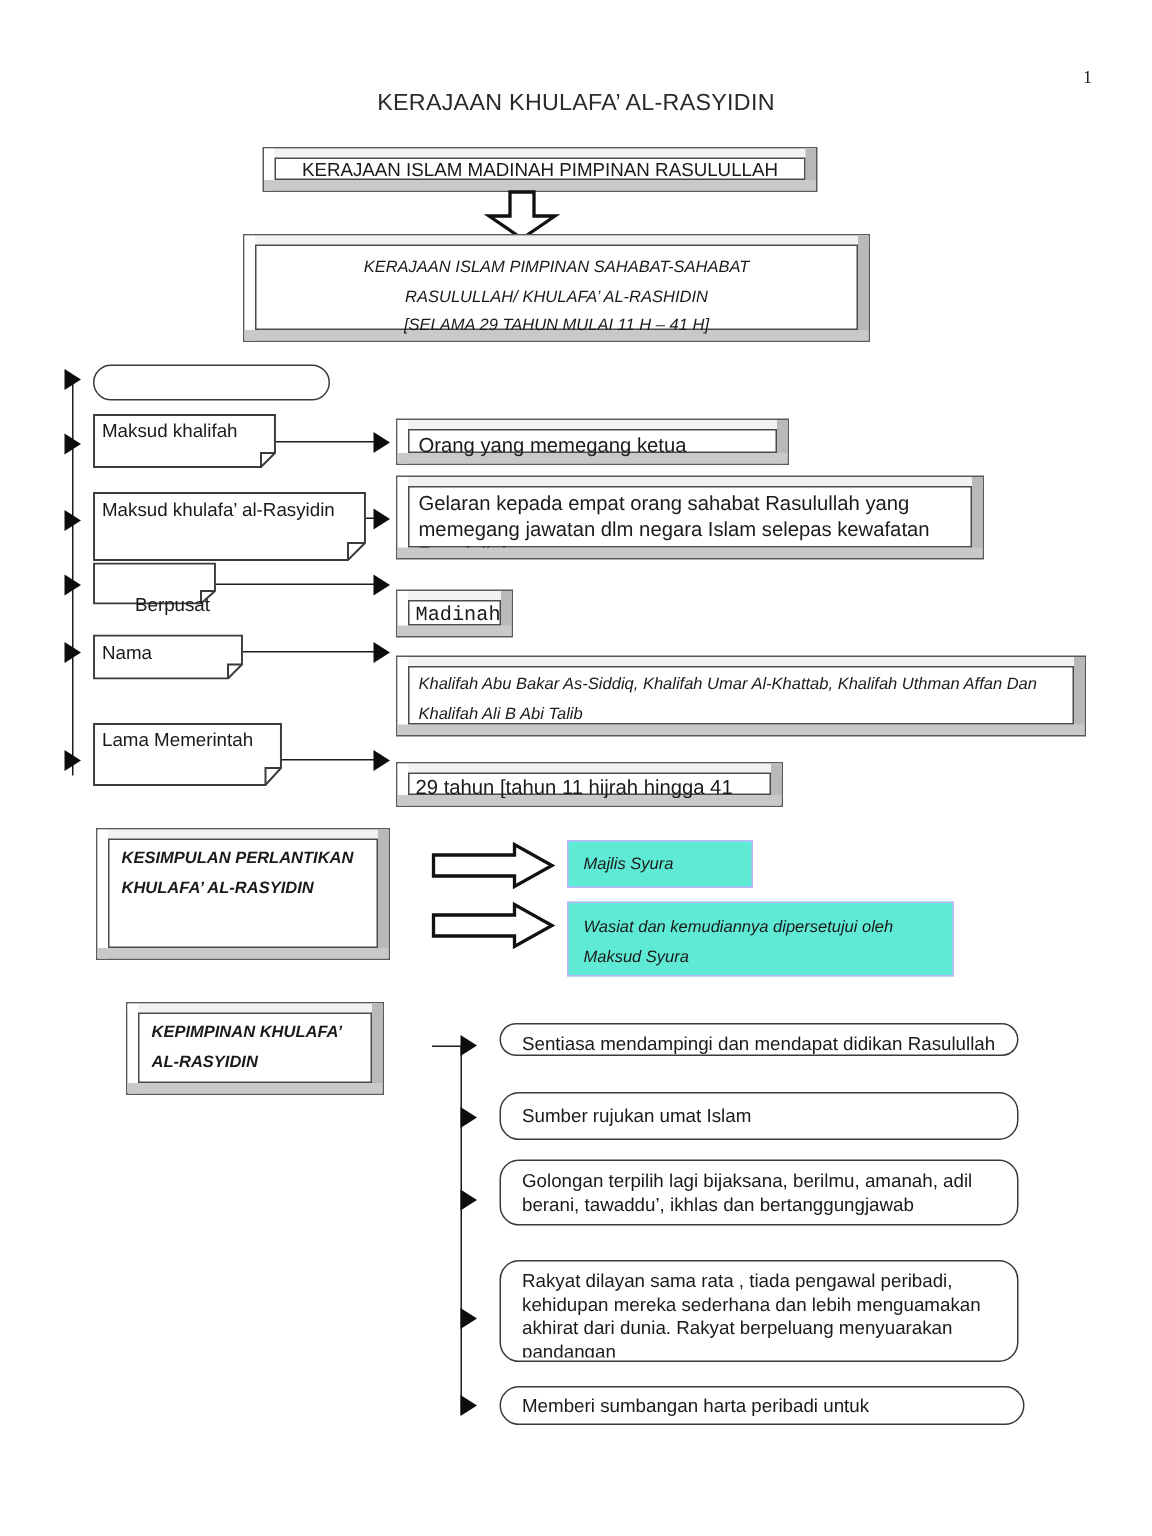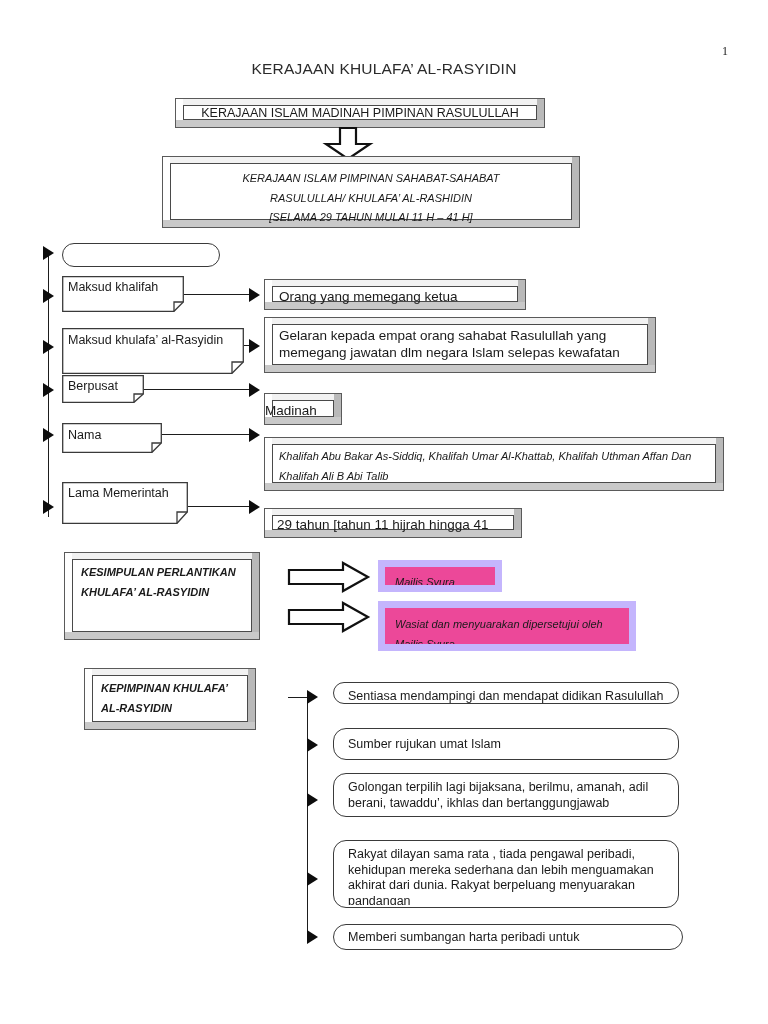--- a/index.html
+++ b/index.html
@@ -51,21 +51,21 @@
   .bevel > .bv.left{left:0;top:0;width:7px;height:100%;background:#ffffff;}
   .bevel > .bv.right{right:0;top:0;width:7px;height:100%;background:#b9b9b9;}
   .bevel > .bv.bottom{left:0;bottom:0;width:100%;height:7px;background:#c9c9c9;}
   .txt{
     position:absolute;left:8px;right:6px;top:4px;
     overflow:hidden;
   }
 
   
   .flat{
-    background:#ec4899;border:7px solid #c4b5fd;box-sizing:border-box;
+    background:#5eead4;border:1px solid #c4b5fd;box-sizing:border-box;
     overflow:hidden;
   }
 
   
   .pill{
     background:#fff;border:1.4px solid #3a3a3a;border-radius:13px;
     box-sizing:border-box;overflow:hidden;
   }
 
   
@@ -166,31 +166,31 @@
   <div class="bv right"></div>
     <div class="bv bottom"></div>
   <div class="inner"></div>
   <div class="txt t13" style="top:9px;left:14px;right:12px;height:38px;">Gelaran kepada empat orang sahabat Rasulullah yang memegang jawatan dlm negara Islam selepas kewafatan Rasulullah</div>
 </div>
 
 <svg class="abs" style="left:62px;top:375px;" width="82" height="28" viewBox="0 0 82 28">
   <path d="M0.7,0.7 H81.3 V19 L72,27.3 H0.7 Z" fill="#ffffff" stroke="#3a3a3a" stroke-width="1.3"></path>
   <path d="M81.3,19 H72 V27.3" fill="none" stroke="#3a3a3a" stroke-width="1.3"></path>
 </svg>
-<div class="abs t12" style="left:68px;top:379px;width:72px;height:16px;overflow:hidden;">Berpusat</div>
+<div class="abs t12" style="left:68px;top:396px;width:72px;height:16px;overflow:hidden;text-align:right;">Berpusat</div>
 <div class="abs hline" style="left:144px;top:389px;width:108px;"></div>
 <div class="abs tri" style="left:249px;top:383px;"></div>
 
 <div class="abs bevel" style="left:264px;top:393px;width:78px;height:32px;">
   <div class="bv top"></div>
     <div class="bv left"></div>
   <div class="bv right"></div>
     <div class="bv bottom"></div>
   <div class="inner"></div>
-  <div class="txt t13" style="top:8px;left:0;right:6px;height:16px;">Madinah</div>
+  <div class="txt t13" style="top:8px;left:12px;right:6px;height:16px;font-family:Liberation Mono, monospace;">Madinah</div>
 </div>
 
 <svg class="abs" style="left:62px;top:423px;" width="100" height="30" viewBox="0 0 100 30">
   <path d="M0.7,0.7 H99.3 V20 L90,29.3 H0.7 Z" fill="#ffffff" stroke="#3a3a3a" stroke-width="1.3"></path>
   <path d="M99.3,20 H90 V29.3" fill="none" stroke="#3a3a3a" stroke-width="1.3"></path>
 </svg>
 <div class="abs t12" style="left:68px;top:428px;width:88px;height:16px;overflow:hidden;">Nama</div>
 <div class="abs hline" style="left:162px;top:434px;width:90px;"></div>
 <div class="abs tri" style="left:249px;top:428px;"></div>
 
@@ -233,21 +233,21 @@
   <polygon points="1,8 55,8 55,1 80,15 55,29 55,22 1,22" fill="#ffffff" stroke="#111111" stroke-width="2.2"></polygon>
 </svg>
 <div class="abs flat" style="left:378px;top:560px;width:124px;height:32px;">
   <div class="txt t14" style="top:6px;left:10px;right:6px;">Majlis Syura</div>
 </div>
 
 <svg class="abs barrow-r" style="left:288px;top:602px;" width="82" height="30" viewBox="0 0 82 30">
   <polygon points="1,8 55,8 55,1 80,15 55,29 55,22 1,22" fill="#ffffff" stroke="#111111" stroke-width="2.2"></polygon>
 </svg>
 <div class="abs flat" style="left:378px;top:601px;width:258px;height:50px;">
-  <div class="txt t14" style="top:7px;left:10px;right:8px;">Wasiat dan menyuarakan dipersetujui oleh Majlis Syura</div>
+  <div class="txt t14" style="top:7px;left:10px;right:8px;">Wasiat dan kemudiannya dipersetujui oleh Maksud Syura</div>
 </div>
 
 <div class="abs bevel" style="left:84px;top:668px;width:172px;height:62px;">
   <div class="bv top"></div>
     <div class="bv left"></div>
   <div class="bv right"></div>
     <div class="bv bottom"></div>
   <div class="inner"></div>
   <div class="txt t14 bold" style="top:10px;left:16px;right:12px;height:40px;">KEPIMPINAN KHULAFA’ AL-RASYIDIN</div>
 </div>

